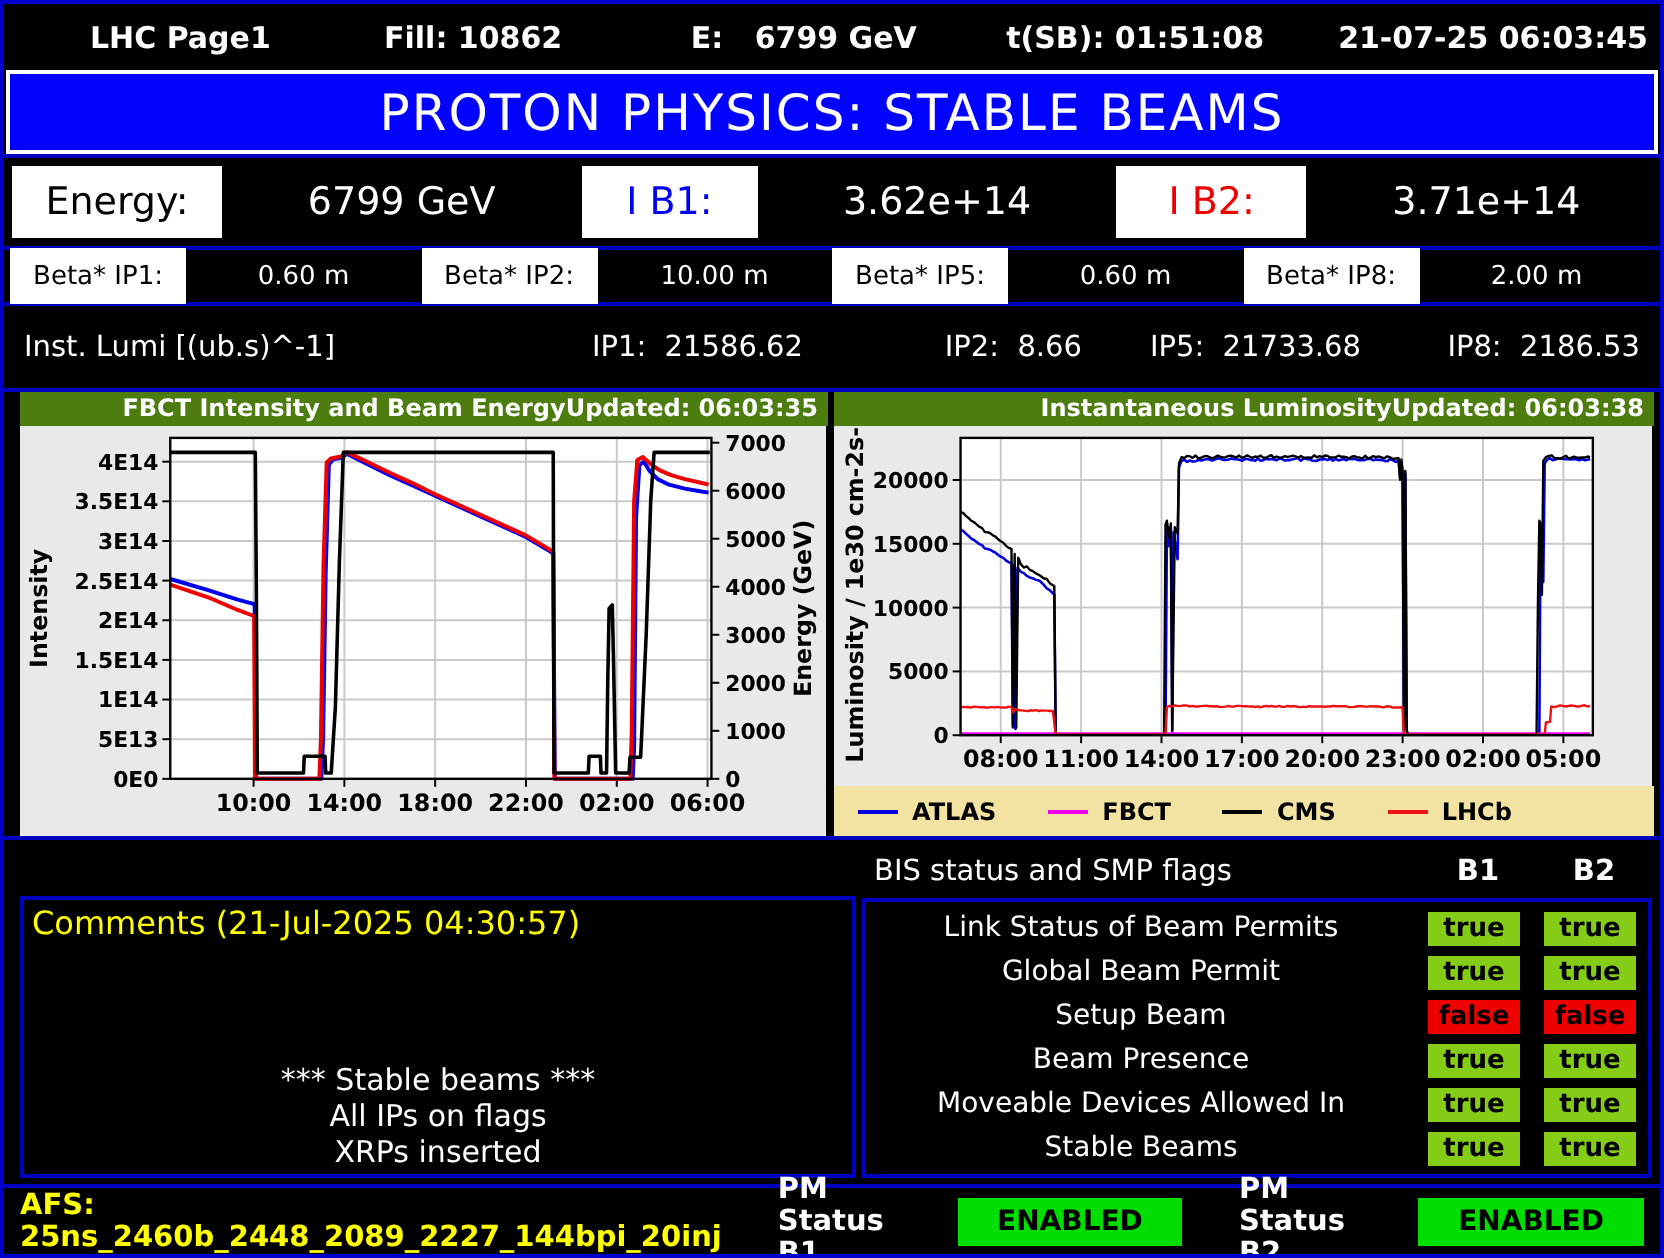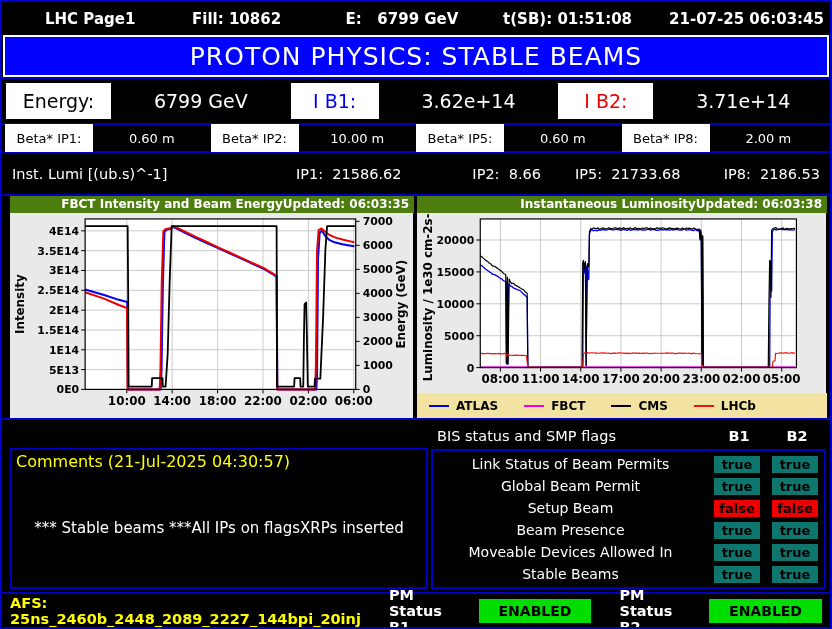--- a/index.html
+++ b/index.html
@@ -41,31 +41,31 @@
   .ptitle{height:17px;background:#4d7c0f;color:#fff;font-weight:bold;font-size:12px;
     display:flex;align-items:center;justify-content:flex-end;padding:0 5px;}
   .panel svg{display:block;background:#e9e9e9;}
   .legend{height:25px;background:#f3e3a2;display:flex;align-items:center;gap:26px;padding:0 12px;}
   .legitem{display:flex;align-items:center;gap:7px;color:#000;font-weight:bold;font-size:12px;}
   .legline{width:20px;height:0;border-top:2px solid #000;}
   
   .bottom{flex:1;display:flex;padding:3px 4px 3px 8px;}
   .comments{width:418px;border:2px solid #0000bf;margin-top:25px;display:flex;flex-direction:column;padding:2px 4px;}
   .ctitle{color:#ffff00;font-size:16px;}
-  .clines{flex:1;display:flex;flex-direction:row;justify-content:center;align-items:center;}
+  .clines{flex:1;display:flex;flex-direction:column;justify-content:flex-end;align-items:center;}
   .cline{color:#fff;font-size:15px;}
   .bisarea{flex:1;display:flex;flex-direction:column;margin-left:3px;}
   .bistitle{height:26px;display:flex;align-items:center;font-size:14.5px;padding-left:6px;}
   .bistitle .tt{flex:1;}
   .bcol{width:58px;text-align:center;font-weight:bold;}
   .bisbox{flex:1;border:2px solid #0000bf;display:flex;flex-direction:column;justify-content:space-around;padding:2px 0;}
   .bisrow{display:flex;align-items:center;}
   .bislab{flex:1;text-align:center;font-size:14px;}
   .badge{width:46px;margin:0 6px;text-align:center;color:#000;font-size:13px;font-weight:bold;padding:1px 0;}
-  .badge.t{background:#0f766e;}
+  .badge.t{background:#84cc16;}
   .badge.f{background:#ee0000;}
   
   .footer{height:35px;border-top:2px solid #0000bf;display:flex;align-items:center;padding:0 8px;gap:28px;}
   .afs{flex:1;color:#ffff00;font-weight:bold;font-size:14.5px;}
   .pml{color:#fff;font-weight:bold;font-size:14.5px;}
   .pmv{background:#00dd00;color:#000;font-weight:bold;font-size:14px;padding:4px 20px;}
 </style>
 </head>
 <body>
 

